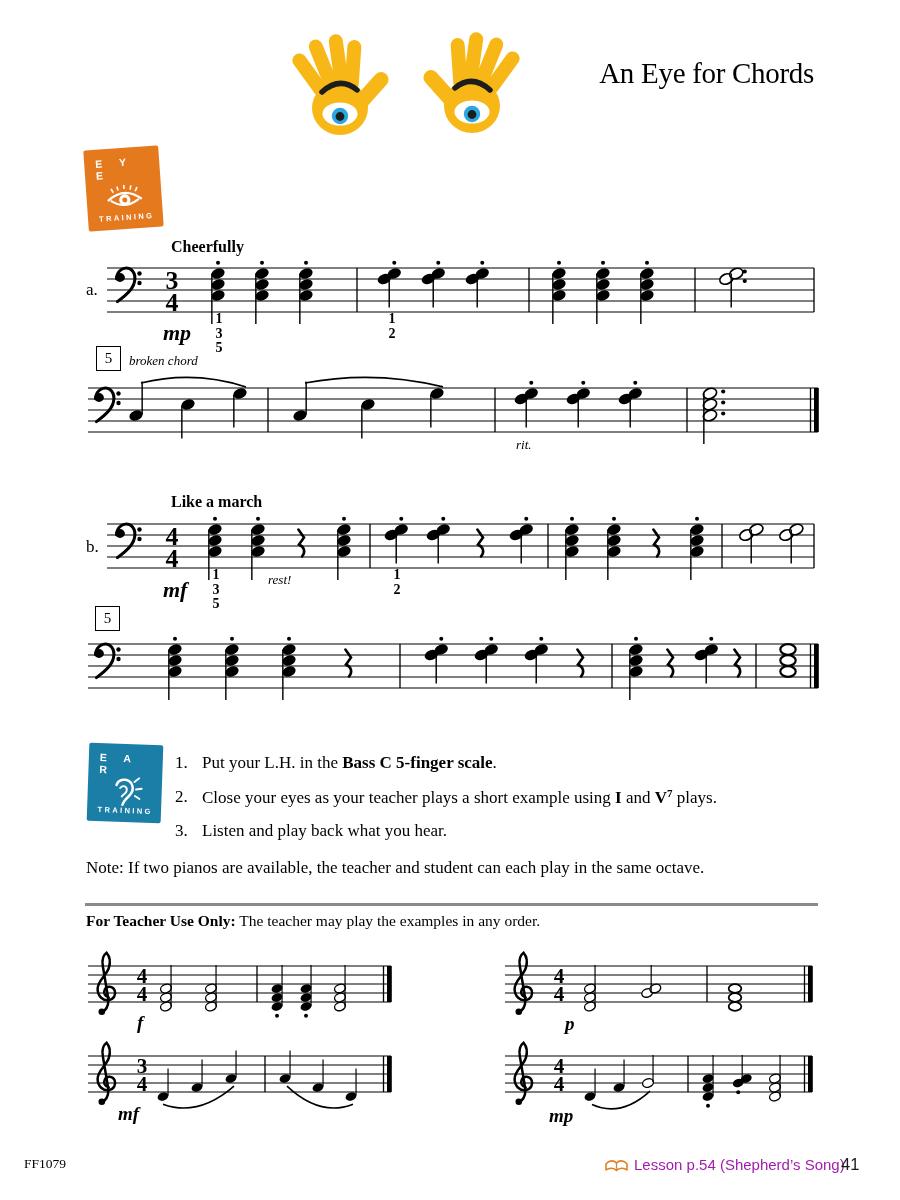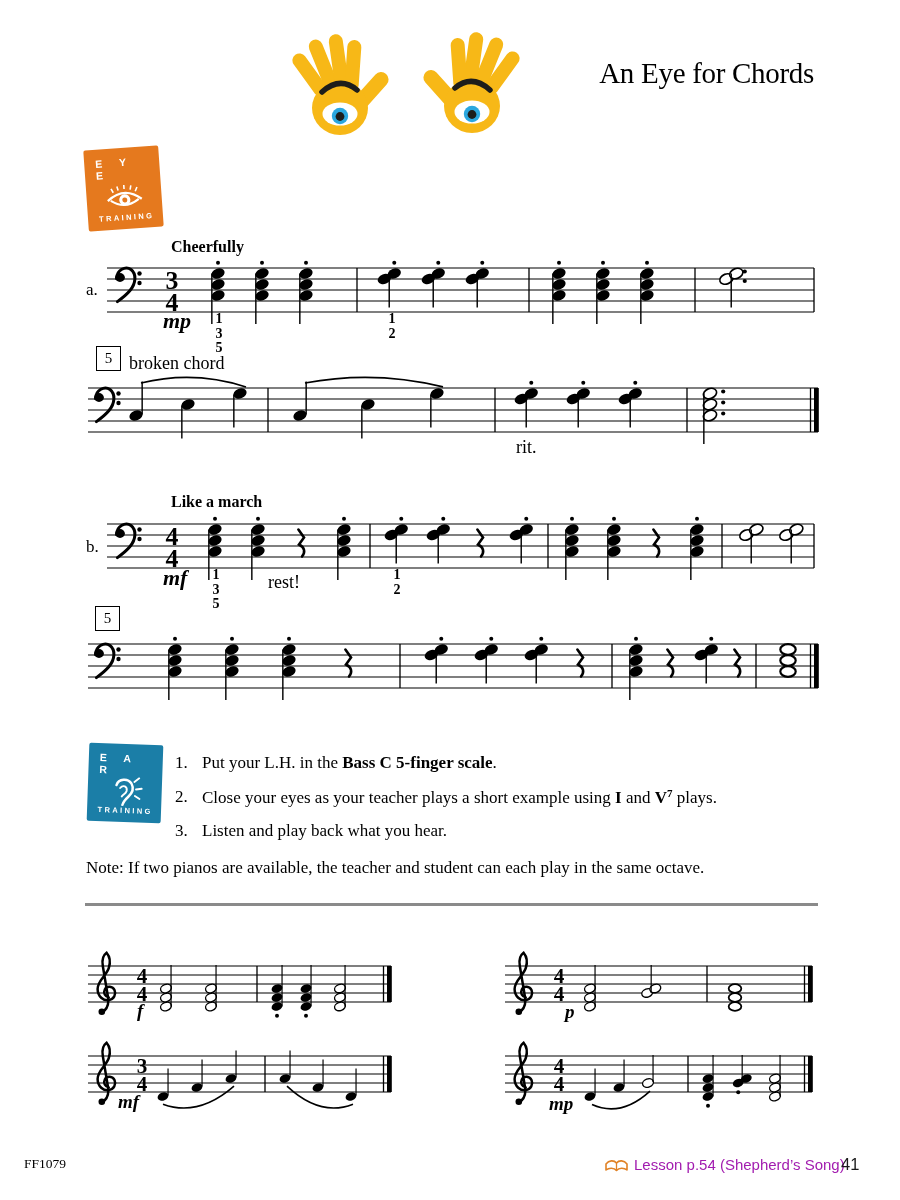--- a/index.html
+++ b/index.html
@@ -3,23 +3,23 @@
 <meta charset="utf-8">
 <style>
   html,body{margin:0;padding:0;background:#fff;}
   .page{position:relative;width:900px;height:1200px;background:#fff;overflow:hidden;
         font-family:"Liberation Serif",serif;color:#000;}
   .abs{position:absolute;}
   .title{font-weight:normal;font-size:29px;letter-spacing:-0.3px;white-space:nowrap;}
   .body-text{font-size:17px;white-space:nowrap;}
   .tempo{font-weight:bold;font-size:16px;white-space:nowrap;}
   .exlabel{font-size:17px;}
-  .dyn{font-family:"Liberation Serif",serif;font-weight:bold;font-style:italic;font-size:22px;}
+  .dyn{font-family:"Liberation Serif",serif;font-weight:bold;font-style:italic;font-size:22px;margin-top:12px;}
   .dyn-sm{font-size:19px;}
-  .ital{font-size:18px;white-space:nowrap;}
+  .ital{font-style:italic;font-size:13px;white-space:nowrap;}
   .fing{display:flex;flex-direction:column;align-items:center;width:18px;
         font-size:14px;font-weight:bold;line-height:14.5px;}
   .mbox{width:23px;height:23px;border:1.6px solid #000;display:flex;align-items:center;
         justify-content:center;font-size:15px;background:#fff;}
   .badge{position:absolute;display:flex;flex-direction:column;align-items:center;
          justify-content:space-between;padding:8px 4px 7px 4px;color:#fff;box-sizing:border-box;
          font-family:"Liberation Sans",sans-serif;border-radius:2px;}
   .badge-eye{left:86px;top:148px;width:75px;height:81px;background:#E5791E;transform:rotate(-4deg);}
   .badge-ear{left:88px;top:744px;width:74px;height:78px;background:#1B7EA7;transform:rotate(2deg);}
   .badge-top{font-size:10.5px;font-weight:bold;letter-spacing:7px;padding-left:7px;}
@@ -527,20 +527,23 @@
     <span><span>Close your eyes as your teacher plays a short example using </span><b>I</b><span> and </span><b>V</b><span class="supv">7</span><span> plays.</span></span>
   </div>
   <div class="abs list-row" style="left:175px;top:821px">
     <span class="list-n">3.</span>
     <span>Listen and play back what you hear.</span>
   </div>
   <div class="abs body-text" style="left:86px;top:858px">Note: If two pianos are available, the teacher and student can each play in the same octave.</div>
 
   <div class="abs rule" style="left:85px;top:903px;width:733px"></div>
 
+  <div class="abs teach-head" style="left:86px;top:912px">
+    <b>For Teacher Use Only:</b><span> The teacher may play the examples in any order.</span>
+  </div>
   <div class="abs dyn dyn-sm" style="left:137px;top:1000px">f</div>
   <div class="abs dyn dyn-sm" style="left:565px;top:1001px">p</div>
   <div class="abs dyn dyn-sm" style="left:118px;top:1091px">mf</div>
   <div class="abs dyn dyn-sm" style="left:549px;top:1093px">mp</div>
 
 
   <div class="abs ffcode" style="left:24px;top:1156px">FF1079</div>
   <svg class="abs" style="left:604px;top:1156px" width="26" height="17" viewBox="0 0 26 17">
     <path d="M2,8 C5,4 10,4 12.5,7 C15,4 20,4 23,8 L23,14 C20,11.5 15,11.5 12.5,14.5 C10,11.5 5,11.5 2,14 Z" fill="#fff" stroke="#E08226" stroke-width="1.6" stroke-linejoin="round"></path>
     <line x1="12.5" y1="7" x2="12.5" y2="14.5" stroke="#E08226" stroke-width="1.3"></line>

